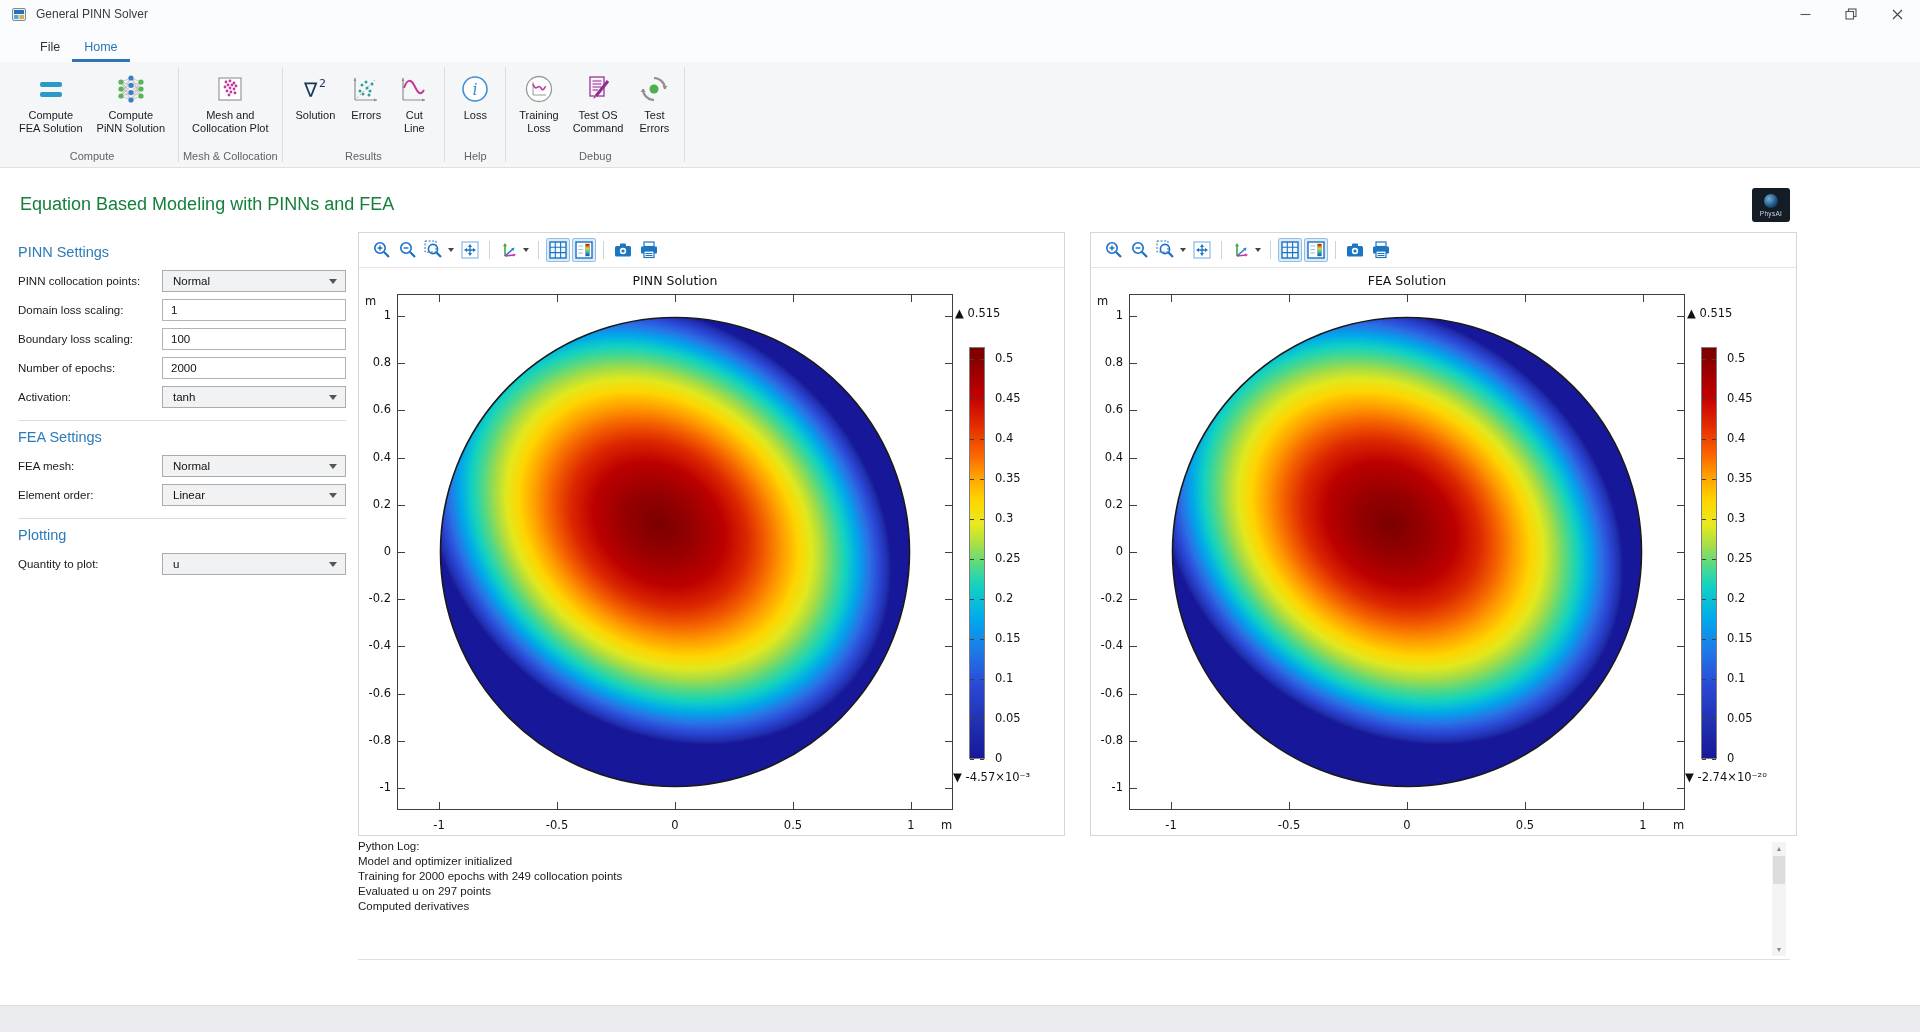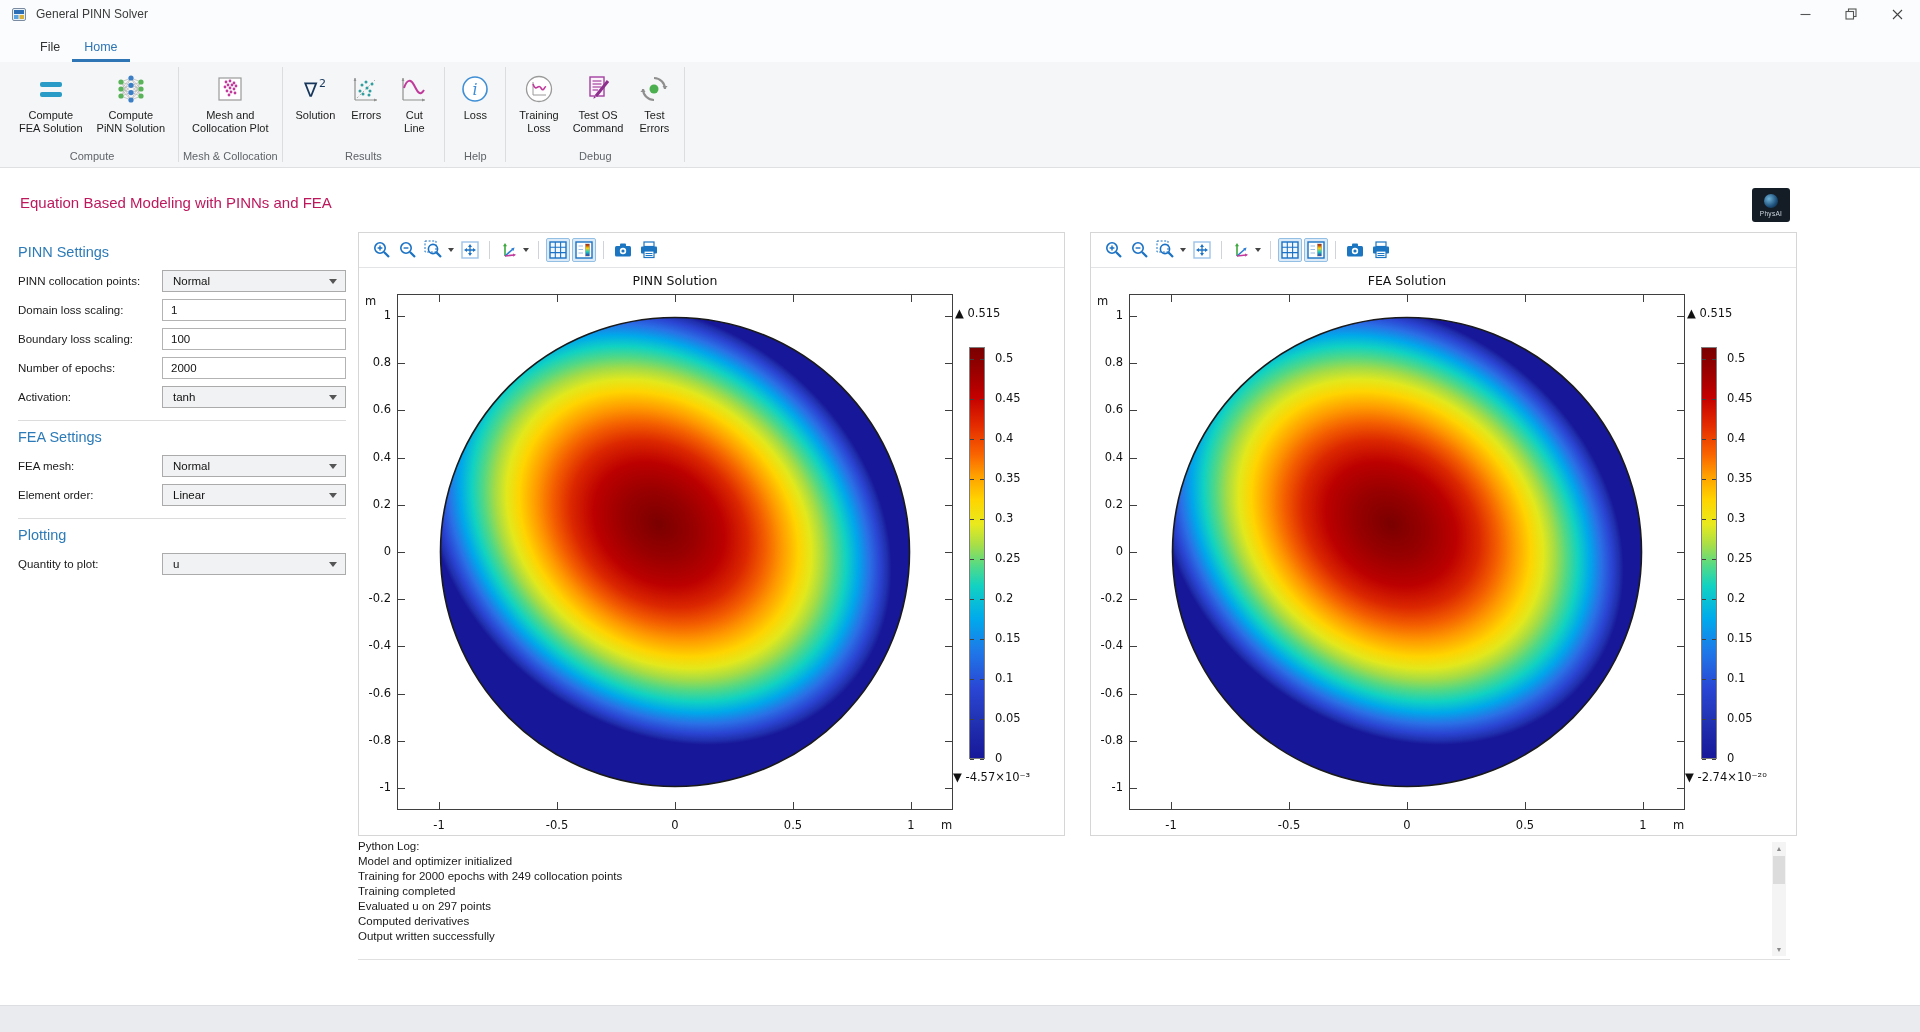--- a/index.html
+++ b/index.html
@@ -22,21 +22,21 @@
   .ribbon { position:absolute; left:0; top:62px; width:1920px; height:106px; background:#f5f6f7; border-bottom:1px solid #dfe0e2; display:flex; align-items:stretch; padding-left:6px; }
   .ribbon-group { display:flex; flex-direction:column; }
   .group-buttons { flex:1; display:flex; align-items:flex-start; padding:8px 6px 0; }
   .group-label { text-align:center; font-size:11px; color:#5f6368; padding:1px 0 5px; }
   .ribbon-sep { width:1px; background:#dcdddf; margin:5px 0; }
   .ribbon-btn { display:flex; flex-direction:column; align-items:center; padding:2px 7px; cursor:default; }
   .ribbon-btn .ricon { width:34px; height:34px; display:flex; align-items:center; justify-content:center; }
   .ribbon-btn .rlabel { font-size:11px; line-height:13px; text-align:center; color:#1b1b1b; margin-top:3px; white-space:nowrap; }
 
   
-  .page-heading { position:absolute; left:20px; top:194px; font-size:15px; color:#be185d; }
+  .page-heading { position:absolute; left:20px; top:194px; font-size:18px; color:#15803d; }
   .brand-logo { position:absolute; left:1752px; top:188px; width:38px; height:34px; background:#141c26; border-radius:3px;
                 display:flex; flex-direction:column; align-items:center; justify-content:center; }
   .brand-globe { width:14px; height:14px; border-radius:50%; background:radial-gradient(circle at 35% 35%, #6fb3d8, #1c4f7a 60%, #0a1828); }
   .brand-text { font-size:6.5px; color:#cfd8e0; margin-top:2px; letter-spacing:.3px; }
 
   
   .settings { position:absolute; left:18px; top:236px; width:328px; }
   .section { padding-top:8px; }
   .section + .section { border-top:1px solid #dcdcdc; margin-top:12px; }
   .section-title { font-size:14.5px; color:#2c7bb8; margin-bottom:10px; }
@@ -753,24 +753,22 @@
       <div class="tick-mark" style="left: 611px; top: 491px; width: 4px; height: 1px;"></div>
       <div class="tick-mark" style="left: 621px; top: 491px; width: 4px; height: 1px;"></div>
     </div>
 </div>
 
 <div class="log-area">
   <div class="log-title">Python Log:</div>
   <div id="log-lines">
       <div class="log-line">Model and optimizer initialized</div>
       <div class="log-line">Training for 2000 epochs with 249 collocation points</div>
-      <div class="log-line">Training completed</div>
       <div class="log-line">Evaluated u on 297 points</div>
       <div class="log-line">Computed derivatives</div>
-      <div class="log-line">Output written successfully</div>
     </div>
   <div class="log-scrollbar">
     <div class="sb-arrow">▲</div>
     <div class="sb-thumb"></div>
     <div class="sb-arrow sb-down">▼</div>
   </div>
 </div>
 
 <div class="bottom-strip"></div>
 

